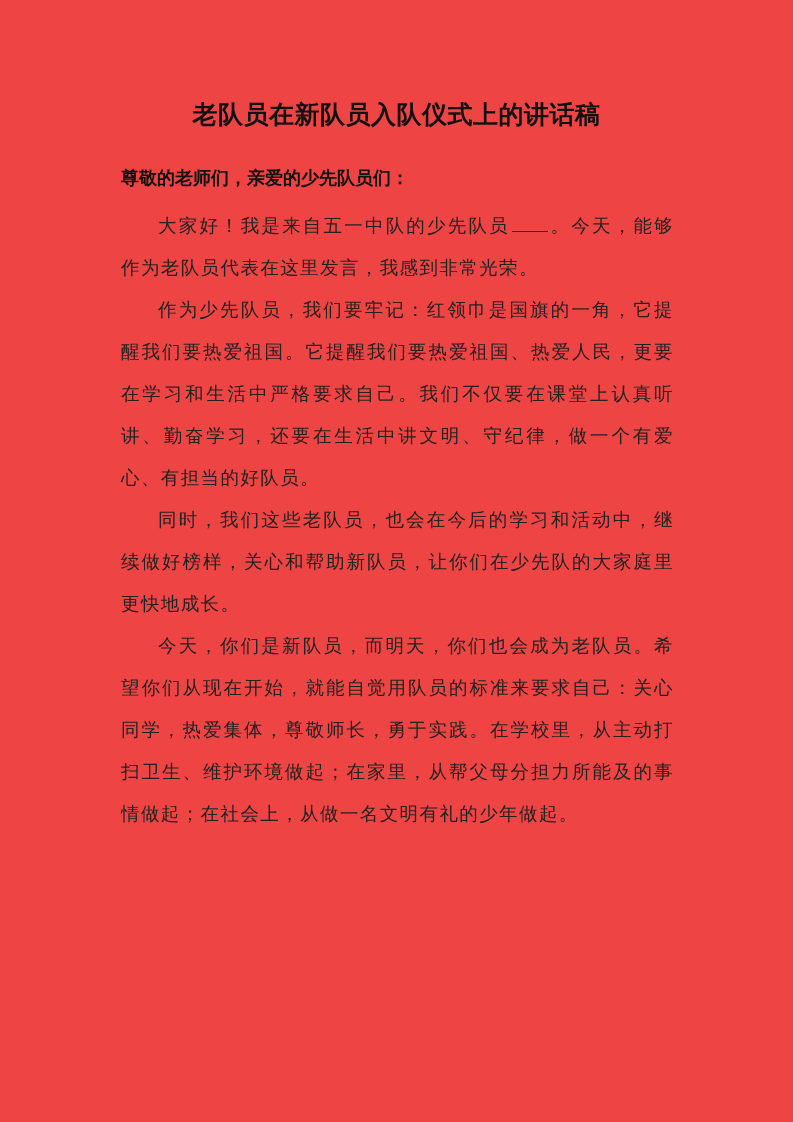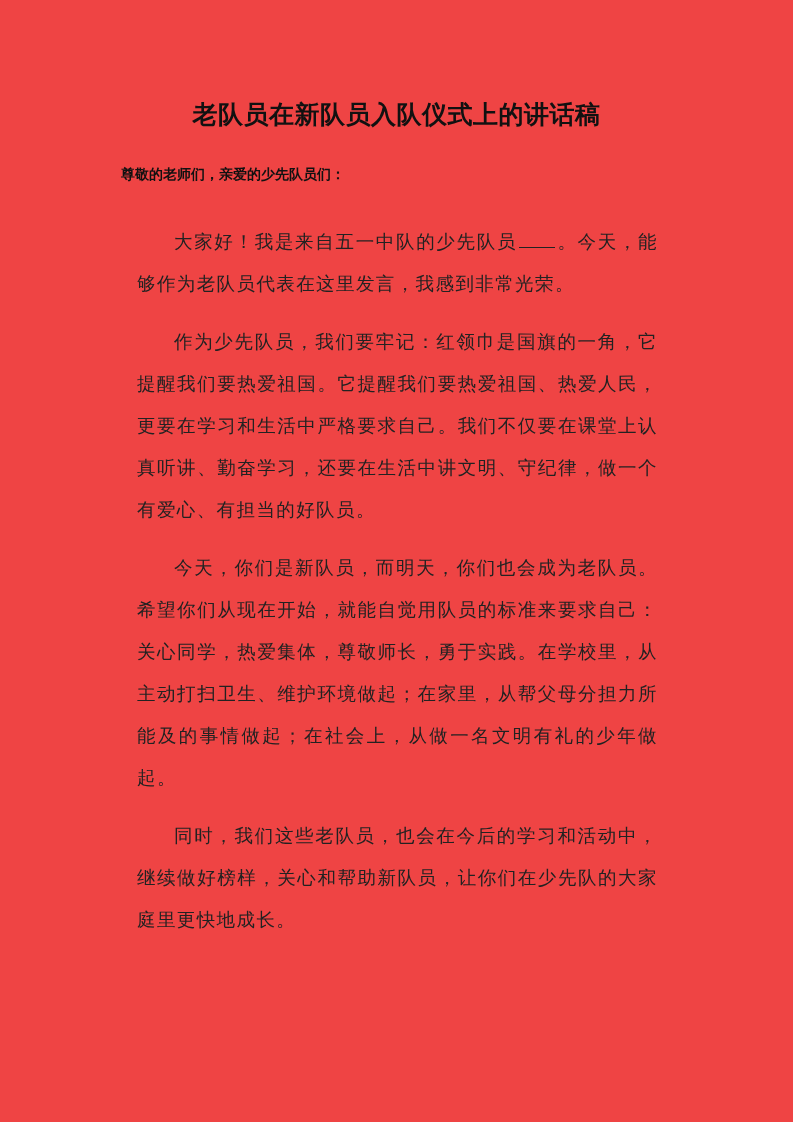--- a/index.html
+++ b/index.html
@@ -5,36 +5,36 @@
   html, body { margin: 0; padding: 0; background: #ffffff; }
   body { width: 793px; height: 1122px; position: relative; overflow: hidden; }
   .page { position: absolute; left: 0; top: 0; width: 793px; height: 1122px; background: #ef4444; }
   .title {
     position: absolute; left: 0; top: 98px; width: 793px; text-align: center;
     font-family: "DejaVu Sans", sans-serif; font-weight: bold; font-size: 25px;
     color: #111; letter-spacing: 0.5px; margin: 0;
   }
   .greeting {
     position: absolute; left: 121px; top: 166px;
-    font-family: "DejaVu Sans", sans-serif; font-weight: bold; font-size: 14px; color: #111;
+    font-family: "DejaVu Sans", sans-serif; font-weight: bold; font-size: 18px; color: #111;
     margin: 0;
   }
   .body {
     position: absolute; left: 121px; top: 205px; width: 553px;
     font-family: "DejaVu Serif", serif; font-size: 18.5px; color: #222;
     line-height: 42px; text-align: justify; letter-spacing: 1.4px;
   }
-  .body p { margin: 16px; text-indent: 2em; text-align: justify; text-align-last: left; }
+  .body p { margin: 0; text-indent: 2em; text-align: justify; text-align-last: left; }
   .blank { display: inline-block; width: 36px; border-bottom: 1px solid #222; height: 18px; vertical-align: baseline; margin: 0 2px; }
 </style>
 </head>
 <body>
 
 <div class="page">
   <h1 class="title">老队员在新队员入队仪式上的讲话稿</h1>
   <p class="greeting">尊敬的老师们，亲爱的少先队员们：</p>
   <div class="body">
     <p><span>大家好！我是来自五一中队的少先队员</span><span class="blank"></span><span>。今天，能够作为老队员代表在这里发言，我感到非常光荣。</span></p>
     <p>作为少先队员，我们要牢记：红领巾是国旗的一角，它提醒我们要热爱祖国。它提醒我们要热爱祖国、热爱人民，更要在学习和生活中严格要求自己。我们不仅要在课堂上认真听讲、勤奋学习，还要在生活中讲文明、守纪律，做一个有爱心、有担当的好队员。</p>
+    <p>同时，我们这些老队员，也会在今后的学习和活动中，继续做好榜样，关心和帮助新队员，让你们在少先队的大家庭里更快地成长。</p>
     <p>今天，你们是新队员，而明天，你们也会成为老队员。希望你们从现在开始，就能自觉用队员的标准来要求自己：关心同学，热爱集体，尊敬师长，勇于实践。在学校里，从主动打扫卫生、维护环境做起；在家里，从帮父母分担力所能及的事情做起；在社会上，从做一名文明有礼的少年做起。</p>
-    <p>同时，我们这些老队员，也会在今后的学习和活动中，继续做好榜样，关心和帮助新队员，让你们在少先队的大家庭里更快地成长。</p>
   </div>
 </div>
 
 </body></html>

